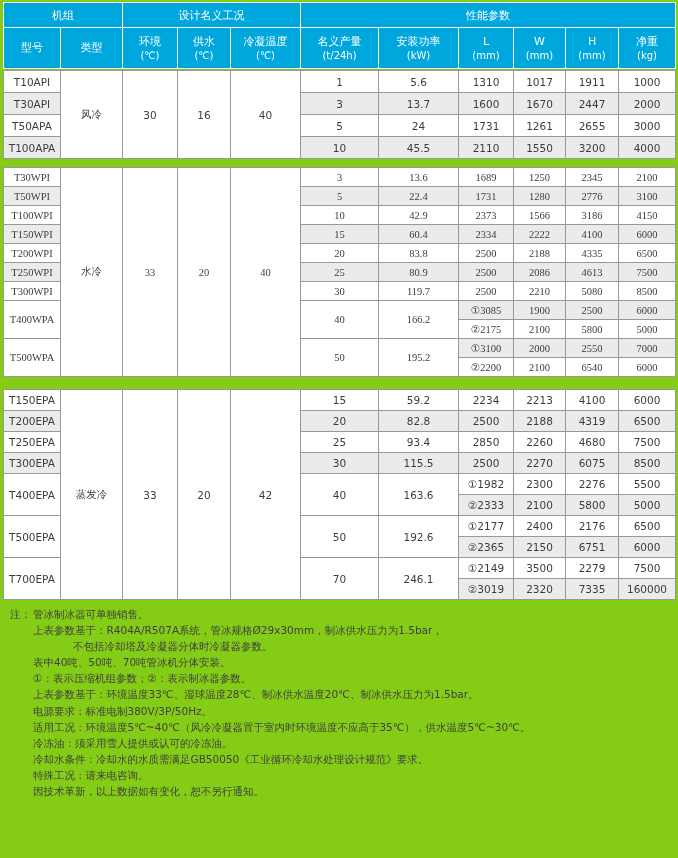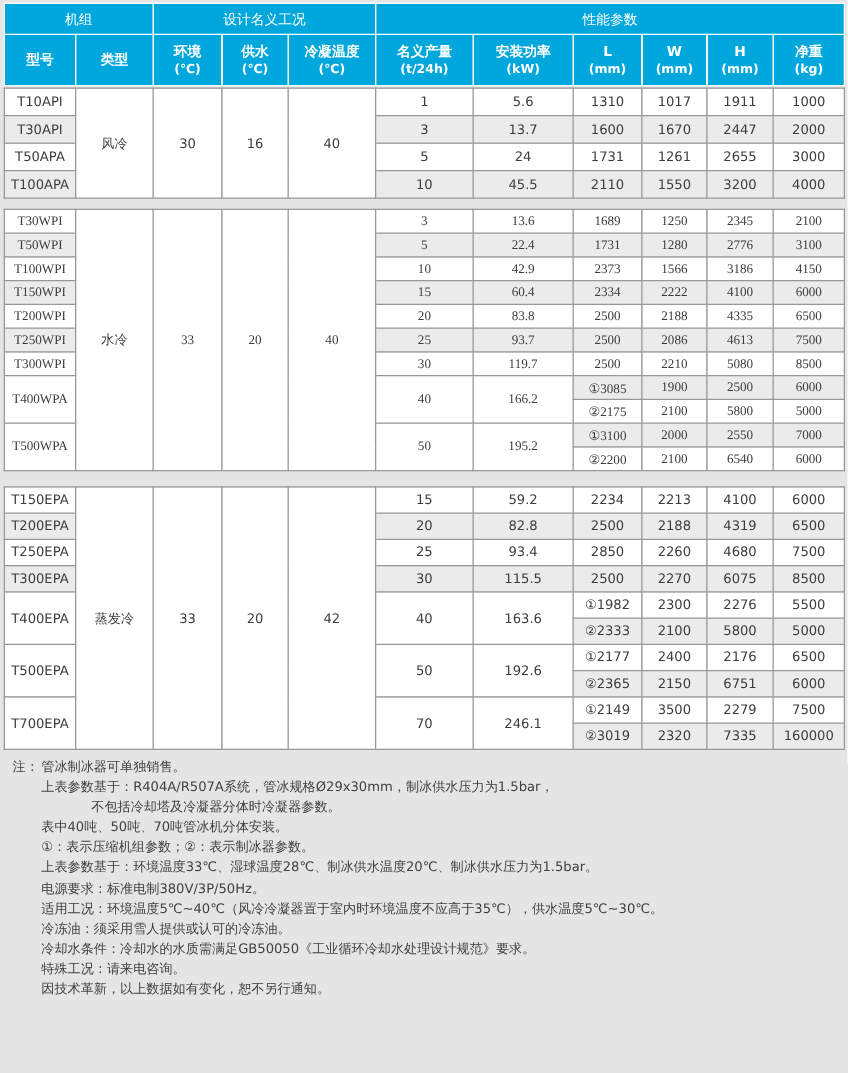--- a/index.html
+++ b/index.html
@@ -1,38 +1,38 @@
 <!DOCTYPE html>
 <html style="--hdr-bg: #00a7dc;"><head>
 <meta charset="utf-8">
 <style>
   html,body{margin:0;padding:0;background:#fff;}
   .page{
     position:relative;
     width:678px;height:858px;
-    background:#e5e5e5;
+    background:#84cc16;
     font-family:"DejaVu Sans","Liberation Sans",sans-serif;
     color:#3c3c3c;
     overflow:hidden;
   }
   .tablewrap{padding:2px 3px 0 3px;}
   table{border-collapse:collapse;table-layout:fixed;width:672px;}
   
   table.hdr td{
     background:var(--hdr-bg,#00a7dc);
     color:#fff;
     border:1px solid #fff;
     text-align:center;
     vertical-align:middle;
     font-size:11px;
     padding:0;
     overflow:hidden;
   }
   table.hdr tr.grp td{height:24px;}
-  table.hdr tr.sub td{height:40px;font-weight:bold;}
+  table.hdr tr.sub td{height:40px;}
   table.hdr .lbl{line-height:14px;}
   table.hdr .unit{line-height:13px;font-size:10px;}
   
   table.sec{margin-top:8px;}
   table.sec.first{margin-top:1px;}
   table.sec.third{margin-top:12px;}
   table.sec td{
     border:1px solid #989898;
     text-align:center;
     vertical-align:middle;
@@ -250,21 +250,21 @@
               <td>20</td>
               <td>83.8</td>
               <td>2500</td>
               <td>2188</td>
               <td>4335</td>
               <td>6500</td>
             </tr>
             <tr class="stripe">
               <td>T250WPI</td>
               <td>25</td>
-              <td>93.7</td>
+              <td>80.9</td>
               <td>2500</td>
               <td>2086</td>
               <td>4613</td>
               <td>7500</td>
             </tr>
             <tr>
               <td>T300WPI</td>
               <td>30</td>
               <td>119.7</td>
               <td>2500</td>

